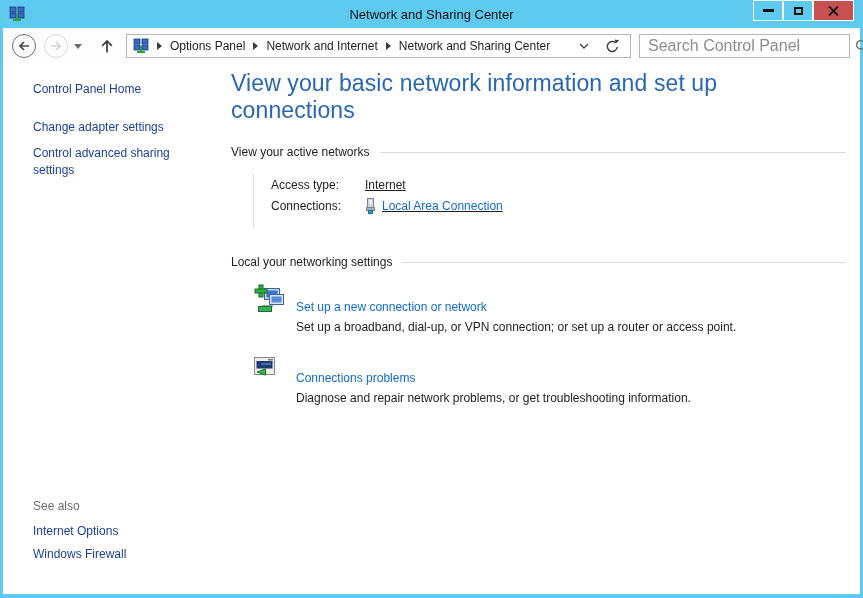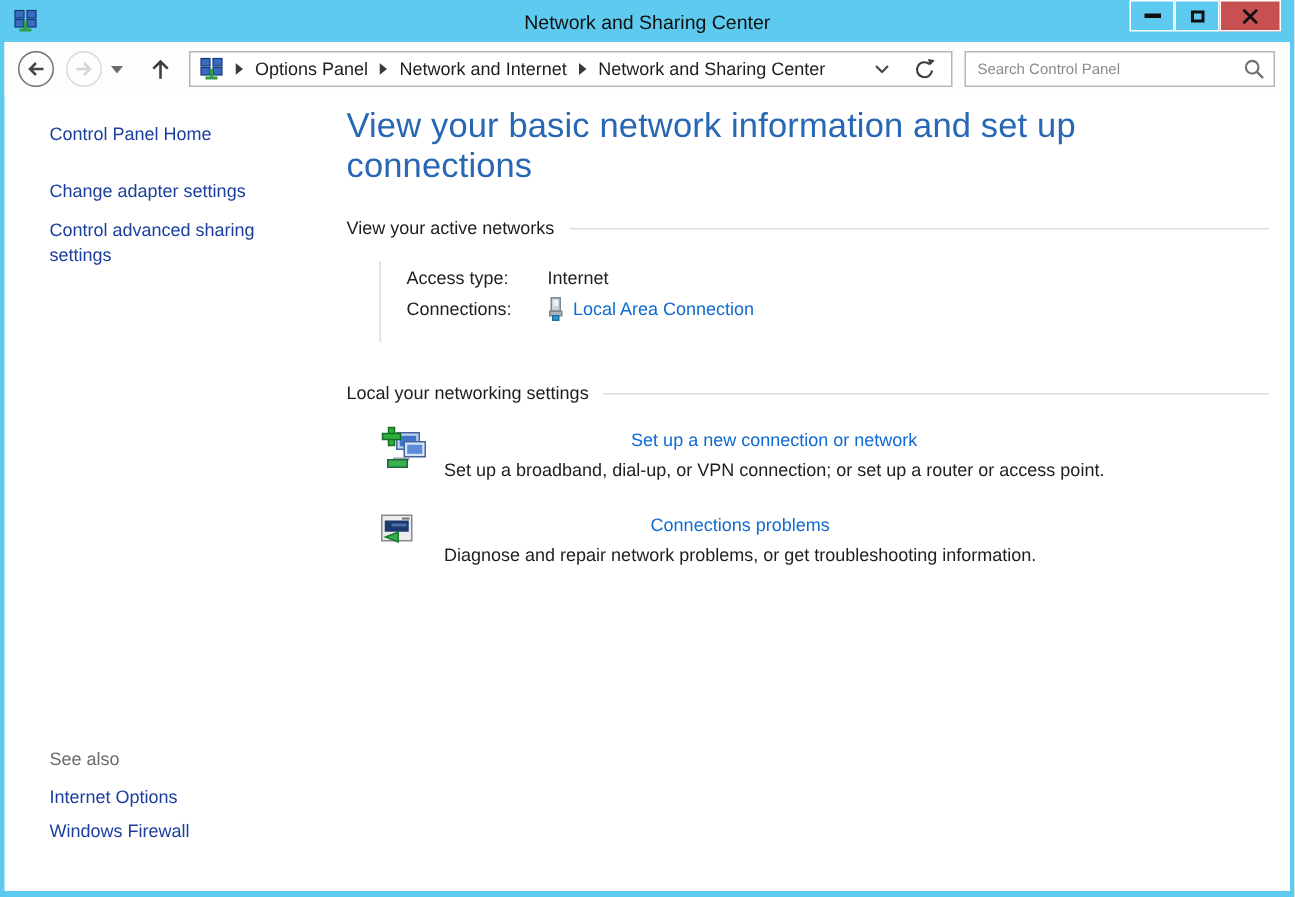--- a/index.html
+++ b/index.html
@@ -29,21 +29,21 @@
   .nav-drop{margin-right:14px;padding:4px 2px;}
   .nav-up{margin-right:10px;}
   .addressbar{width:518px;height:24px;border:1px solid #b6b6b6;background:#fff;display:flex;align-items:center;padding:0 4px 0 6px;cursor:text;}
   .crumb-icon{display:flex;margin-right:2px;}
   .crumb-sep{display:flex;margin:0 6px;}
   .crumb{white-space:nowrap;padding:1px 2px;cursor:pointer;}
   .ab-spacer{flex:1;}
   .ab-chevron{padding:4px 6px;cursor:pointer;display:flex;}
   .ab-refresh{padding:3px 6px 3px 10px;cursor:pointer;display:flex;}
   .searchbox{width:211px;height:24px;border:1px solid #b6b6b6;background:#fff;display:flex;align-items:center;margin-left:8px;padding:0 6px 0 8px;}
-  .searchbox input{border:none;outline:none;flex:1;font-family:"Liberation Sans","DejaVu Sans",sans-serif;font-size:10px;color:#333;background:transparent;padding:0;}
+  .searchbox input{border:none;outline:none;flex:1;font-family:"Liberation Sans","DejaVu Sans",sans-serif;font-size:16px;color:#333;background:transparent;padding:0;}
   .searchbox input::placeholder{color:#8c8c8c;}
   .search-icon{display:flex;cursor:pointer;}
   
   .content{flex:1;display:flex;overflow:hidden;}
   .sidebar{width:222px;flex:none;padding:18px 10px 24px 30px;display:flex;flex-direction:column;}
   .sb-home{color:#1c3f9e;margin-bottom:23px;cursor:pointer;}
   .sb-task{color:#1c3f9e;margin-bottom:9px;cursor:pointer;width:168px;line-height:17px;}
   .sb-spacer{flex:1;}
   .sb-seealso{color:#6d6d6d;margin-bottom:11px;}
   .sb-bottom-link{color:#1c3f9e;margin-bottom:9px;cursor:pointer;}
@@ -53,27 +53,27 @@
   .sec-1{margin-top:21px;}
   .sec-2{margin-top:27px;}
   .sec-rule{flex:1;height:1px;background:#dcdcdc;margin-left:10px;}
   .active-net{display:flex;margin-left:22px;margin-top:15px;min-height:54px;}
   .an-left{width:270px;padding-top:4px;}
   .an-name{font-weight:700;}
   .an-type{margin-top:5px;}
   .an-right{border-left:1px solid #dcdcdc;padding-left:17px;padding-top:4px;}
   .an-row{display:flex;align-items:center;margin-bottom:6px;}
   .an-label{width:94px;}
-  .an-value{display:flex;align-items:center;}
+  .an-value{display:flex;align-items:center;text-decoration:underline;}
   .eth-icon{display:flex;margin-right:6px;}
   .hyperlink{color:#0f6bd2;cursor:pointer;}
   .task-item{display:flex;margin-left:22px;margin-top:15px;}
   .task-item-2{margin-top:21px;}
   .item-icon{width:34px;flex:none;margin-right:9px;display:flex;align-items:flex-start;}
-  .item-title{margin-top:2px;text-align:center;}
+  .item-title{margin-top:16px;}
   .item-desc{margin-top:6px;color:#1e1e1e;text-align:center;}
 </style>
 </head>
 <body>
 
 <div class="window">
 
   <div class="titlebar">
     <span class="app-icon">
       <svg width="16" height="16" viewBox="0 0 16 16">

